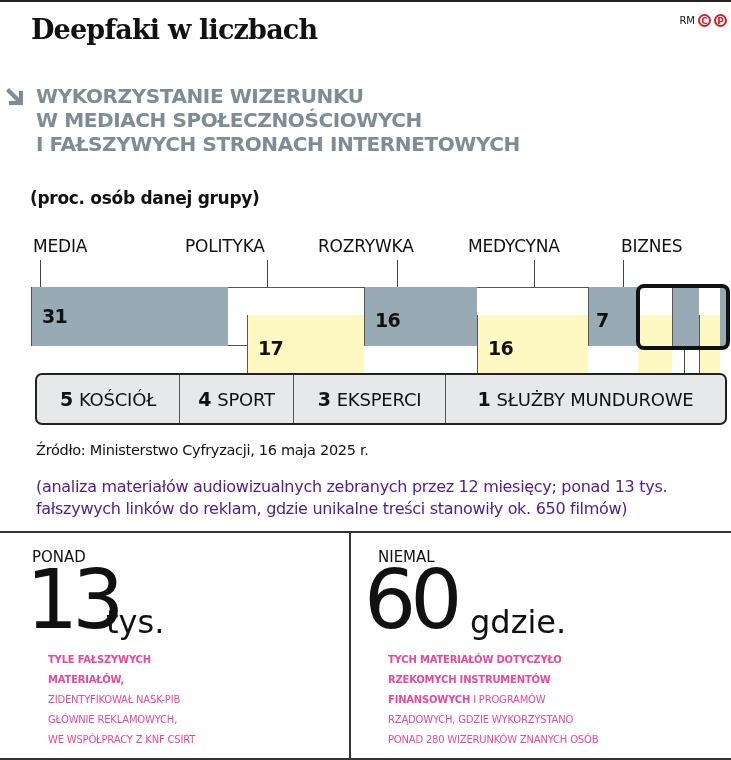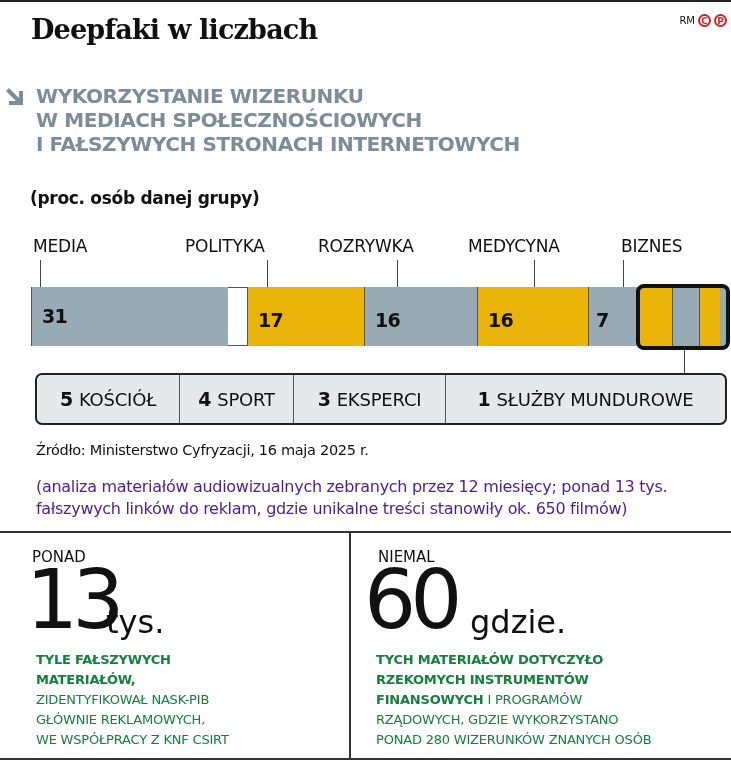--- a/index.html
+++ b/index.html
@@ -11,35 +11,35 @@
   .arrow { position:absolute; left:4px; top:86px; width:22px; height:22px; }
   .subtitle { position:absolute; left:36px; top:84px; font-family:"DejaVu Sans", sans-serif; font-weight:bold; font-size:20px; line-height:24px; color:#7d8d98; letter-spacing:-0.4px; }
   .subtitle div { white-space:nowrap; }
   .unit { position:absolute; left:30px; top:188px; font-weight:bold; font-size:17px; color:#111; letter-spacing:-0.3px; }
   .cat-label { position:absolute; top:236px; font-size:17px; color:#111; letter-spacing:-0.2px; white-space:nowrap; }
   .tick { position:absolute; width:1px; background:#444; }
   .bar { position:absolute; left:31px; top:287px; height:59px; width:698px; border-top:1px solid #555; border-bottom:1px solid #555; box-sizing:border-box; }
   .seg { position:absolute; top:287px; height:59px; box-sizing:border-box; border-left:1px solid #555; }
   .seg .val { position:absolute; left:10px; top:18px; font-weight:bold; font-size:19px; color:#111; letter-spacing:-0.8px; }
   .dark { background:#98aab4; }
-  .light { background:#eab308; }
+  .light { background:#fef9c3;margin-top:28px; }
   .zoombox { position:absolute; left:636px; top:284px; width:94px; height:66px; border:4px solid #111; border-radius:8px; box-sizing:border-box; }
   .connector { position:absolute; left:684px; top:350px; width:1px; height:24px; background:#444; }
   .small-cats { position:absolute; left:35px; top:373px; width:692px; height:52px; border:2px solid #222; border-radius:7px; background:#e6e8e9; box-sizing:border-box; display:flex; overflow:hidden; }
   .sc { height:100%; display:flex; align-items:center; justify-content:center; font-size:18px; color:#111; border-right:1px solid #555; box-sizing:border-box; white-space:nowrap; letter-spacing:-0.2px; }
   .sc:last-child { border-right:none; }
   .sc b { margin-right:6px; font-size:19px; }
   .source { position:absolute; left:36px; top:442px; font-size:14.5px; color:#111; letter-spacing:-0.3px; }
   .note { position:absolute; left:36px; top:476px; font-size:16px; line-height:22px; color:#4c1d95; letter-spacing:-0.3px; }
   .hline { position:absolute; left:0; width:731px; height:2px; background:#333; }
   .vline { position:absolute; left:349px; top:532px; width:2px; height:228px; background:#333; }
   .pre { position:absolute; font-size:15px; color:#111; }
   .big { position:absolute; font-family:"DejaVu Sans", sans-serif; font-weight:normal; color:#111; letter-spacing:-6px; }
   .bigunit { position:absolute; font-size:32px; color:#111; }
-  .desc { position:absolute; font-size:13px; line-height:20px; color:#15803d; white-space:nowrap; letter-spacing:-0.2px; }
+  .desc { position:absolute; font-size:10px; line-height:20px; color:#ec4899; white-space:nowrap; letter-spacing:-0.2px;margin-left:12px; }
   .desc b { font-weight:bold; }
 </style>
 </head>
 <body>
 
 <div class="topline"></div>
 
 <div class="title">Deepfaki w liczbach</div>
 
 <div class="credit">

